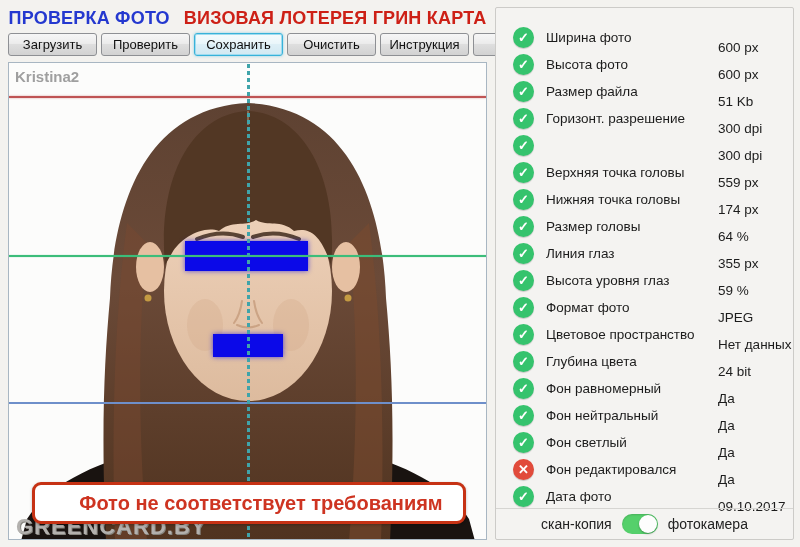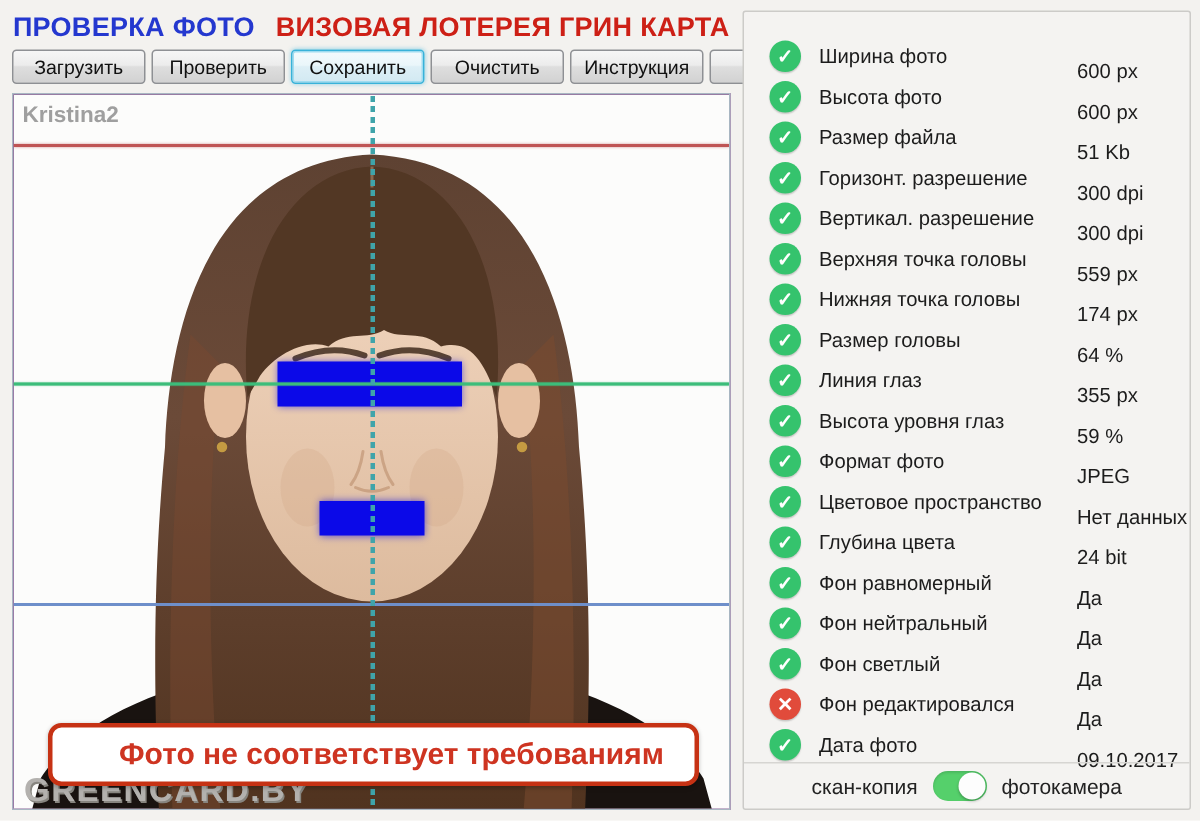--- a/index.html
+++ b/index.html
@@ -36,21 +36,21 @@
   }
   .btn.active {
     border-color:#38b2d9;
     box-shadow:0 0 0 1px #9fdcf0 inset, 0 0 3px rgba(56,178,217,.55);
     background:linear-gradient(#f4fbfd,#eaf6fa 45%,#ddeff6 50%,#d2e9f2);
   }
 
   
   .photo-panel {
     position:absolute; left:8px; top:62px; width:479px; height:478px;
-    background:#701a75; border:1px solid #a8b6c2;
+    background:#404040; border:1px solid #a8b6c2;
   }
   .photo-canvas { position:absolute; inset:0; overflow:hidden; }
   .photo-caption {
     position:absolute; left:6px; top:5px; z-index:7;
     font-size:15px; font-weight:bold; color:#9f9f9f;
   }
   
   .line { position:absolute; left:0; width:100%; }
   .line-red   { top:33px;  height:2px; background:#bf5454; z-index:4; box-shadow:0 0 2px rgba(191,84,84,.6); }
   .band-gray  { top:146px; height:62px; background:rgba(122,122,122,.42); z-index:2; }
@@ -210,21 +210,20 @@
         <span class="row-label">Размер файла</span>
         <span class="row-value">51 Kb</span>
       </div>
       <div class="row">
         <span class="status-icon status-pass">✓</span>
         <span class="row-label">Горизонт. разрешение</span>
         <span class="row-value">300 dpi</span>
       </div>
       <div class="row">
         <span class="status-icon status-pass">✓</span>
-        <span class="row-label">Вертикал. разрешение</span>
         <span class="row-value">300 dpi</span>
       </div>
       <div class="row">
         <span class="status-icon status-pass">✓</span>
         <span class="row-label">Верхняя точка головы</span>
         <span class="row-value">559 px</span>
       </div>
       <div class="row">
         <span class="status-icon status-pass">✓</span>
         <span class="row-label">Нижняя точка головы</span>

